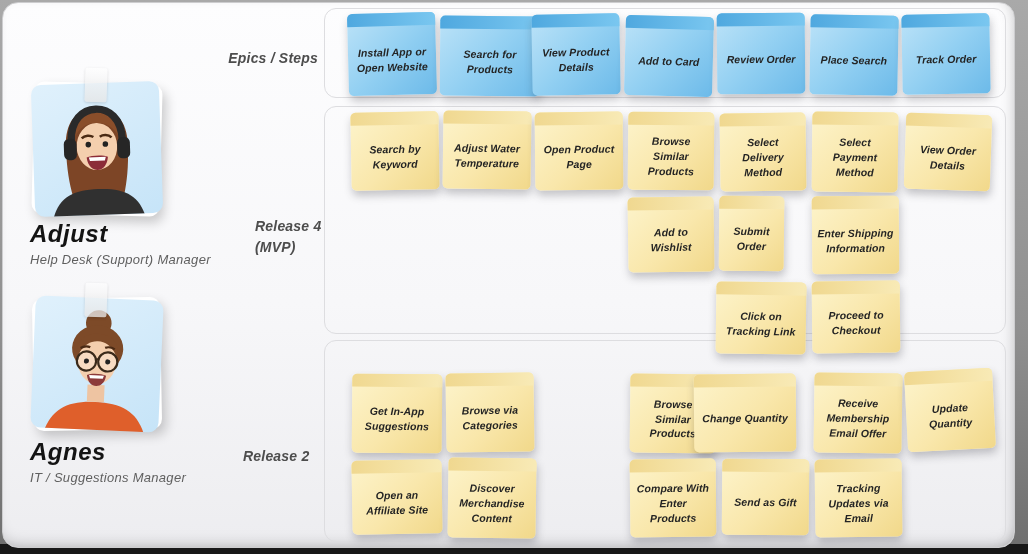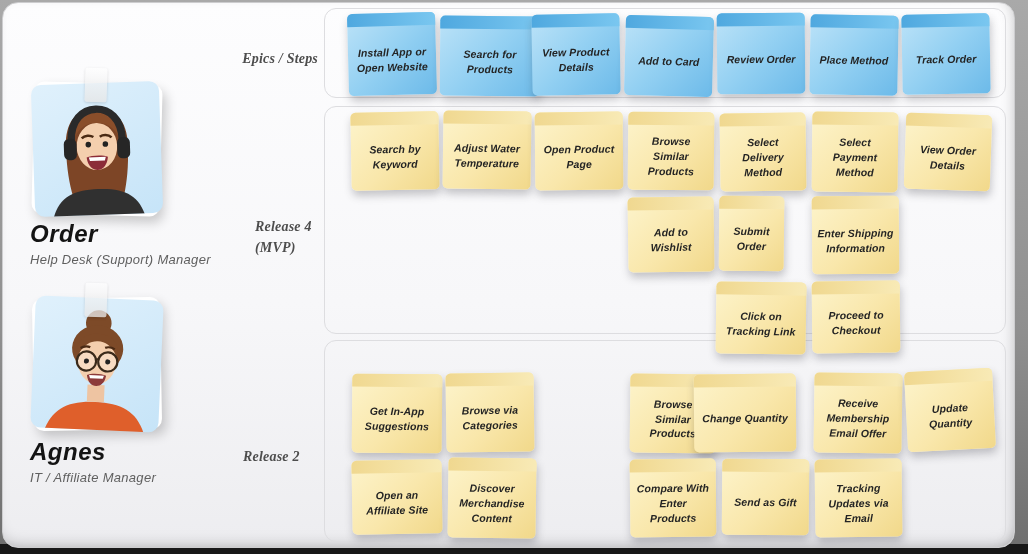--- a/index.html
+++ b/index.html
@@ -14,21 +14,21 @@
     background: linear-gradient(180deg,#fdfdfe 0%, #f7f7f9 55%, #ededf0 100%);
     border:1px solid #cdcdcf; border-radius:16px;
     box-shadow: inset -8px 0 14px -8px rgba(0,0,0,0.18), inset 0 -10px 16px -10px rgba(0,0,0,0.25);
   }
   .bracket {
     position:absolute; left:324px; width:682px; border:1.5px solid #dddde0;
     border-radius:12px; box-sizing:border-box; z-index:1; background:transparent;
   }
   .row-label {
     position:absolute; font-style:italic; font-weight:700; color:#4d4d4d;
-    font-size:14px; z-index:2; line-height:1.5; letter-spacing:0.2px;font-family:Liberation Serif, serif;
+    font-size:14px; z-index:2; line-height:1.5; letter-spacing:0.2px;
   }
   .row-label.right { text-align:right; }
   .note {
     position:absolute; border-radius:5px; z-index:5;
     box-shadow: 1px 5px 8px rgba(50,50,60,0.28);
     transform: rotate(var(--r,0deg));
     display:flex; align-items:center; justify-content:center; text-align:center;
     padding:16px 5px 5px; box-sizing:border-box;
   }
   .note::before {
@@ -98,21 +98,21 @@
       <path d="M46 44 C49 41 54 41 57 43" stroke="#4a2a14" stroke-width="2.4" fill="none"></path>
       <path d="M63 43 C66 41 71 41 74 44" stroke="#4a2a14" stroke-width="2.4" fill="none"></path>
       <circle cx="52" cy="50" r="2.6" fill="#222"></circle>
       <circle cx="68" cy="50" r="2.6" fill="#222"></circle>
       <path d="M50 62 C54 60 66 60 70 62 C69 71 64 74 60 74 C56 74 51 71 50 62 Z" fill="#8c2c38"></path>
       <path d="M52 62 L68 62 L67 65.5 L53 65.5 Z" fill="#ffffff"></path>
     </svg>
   </div>
   <div class="tape"></div>
 </div>
-<div class="persona-name" style="left:30px;top:220px;">Order</div>
+<div class="persona-name" style="left:30px;top:220px;">Adjust</div>
 <div class="persona-role" style="left:30px;top:252px;">Help Desk (Support) Manager</div>
 
 <div class="persona-card" style="left:33px;top:298px;">
   <div class="card-back" style="transform:rotate(-1deg);"></div>
   <div class="card-front" style="transform:rotate(2.5deg);">
     <svg viewBox="0 0 120 120">
       <circle cx="60" cy="16" r="12" fill="#7d4a28"></circle>
       <ellipse cx="60" cy="40" rx="24" ry="22" fill="#7d4a28"></ellipse>
       <path d="M12 122 C19 98 34 90 60 90 C86 90 101 98 108 122 Z" fill="#df5f2b"></path>
       <rect x="52" y="74" width="16" height="16" fill="#eec4a2"></rect>
@@ -125,39 +125,39 @@
       <path d="M59 50 L61 50" stroke="#3a2a1a" stroke-width="2"></path>
       <circle cx="50" cy="52" r="2.4" fill="#222"></circle>
       <circle cx="70" cy="52" r="2.4" fill="#222"></circle>
       <path d="M51 65 C55 63 65 63 69 65 C68 72 64 75 60 75 C56 75 52 72 51 65 Z" fill="#8c3a3a"></path>
       <path d="M53 65 L67 65 L66 68 L54 68 Z" fill="#ffffff"></path>
     </svg>
   </div>
   <div class="tape"></div>
 </div>
 <div class="persona-name" style="left:30px;top:438px;font-style:italic;">Agnes</div>
-<div class="persona-role" style="left:30px;top:470px;">IT / Affiliate Manager</div>
+<div class="persona-role" style="left:30px;top:470px;">IT / Suggestions Manager</div>
 
 <div class="note note--epic" style="left:348px;top:13px;width:88px;height:82px;--r:-1.5deg">
     <span class="note-text">Install App or Open Website</span>
   </div>
 <div class="note note--epic" style="left:440px;top:16px;width:100px;height:80px;--r:0.5deg">
     <span class="note-text">Search for Products</span>
   </div>
 <div class="note note--epic" style="left:532px;top:14px;width:88px;height:81px;--r:-1deg">
     <span class="note-text">View Product Details</span>
   </div>
 <div class="note note--epic" style="left:625px;top:16px;width:88px;height:80px;--r:1.5deg">
     <span class="note-text">Add to Card</span>
   </div>
 <div class="note note--epic" style="left:717px;top:13px;width:88px;height:81px;--r:-0.5deg">
     <span class="note-text">Review Order</span>
   </div>
 <div class="note note--epic" style="left:810px;top:15px;width:88px;height:80px;--r:1deg">
-    <span class="note-text">Place Method</span>
+    <span class="note-text">Place Search</span>
   </div>
 <div class="note note--epic" style="left:902px;top:14px;width:88px;height:80px;--r:-1deg">
     <span class="note-text">Track Order</span>
   </div>
 
 <div class="note note--task" style="left:351px;top:112px;width:88px;height:78px;--r:-1deg">
     <span class="note-text">Search by Keyword</span>
   </div>
 <div class="note note--task" style="left:443px;top:111px;width:88px;height:78px;--r:0.8deg">
     <span class="note-text">Adjust Water Temperature</span>

